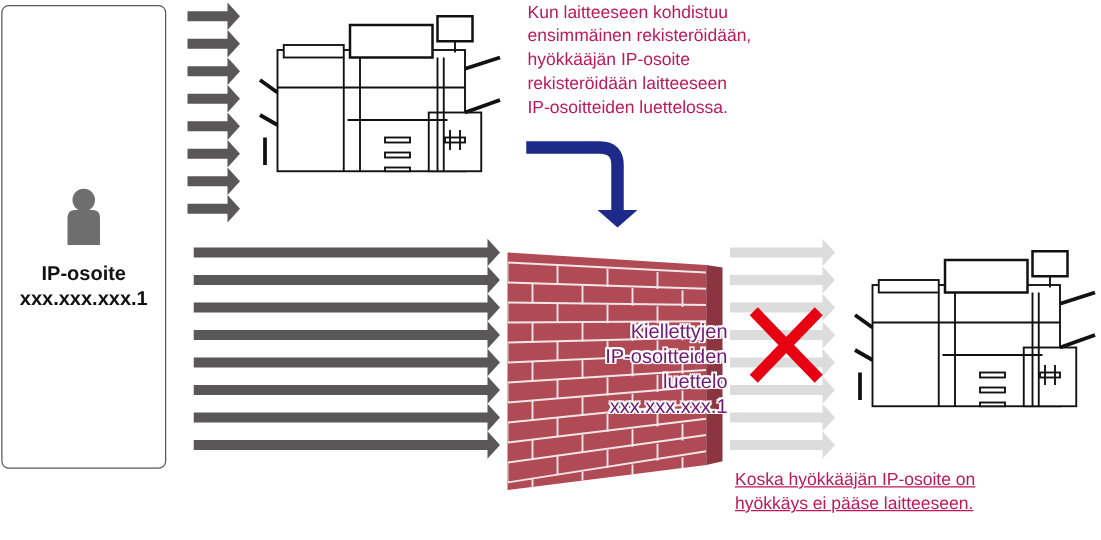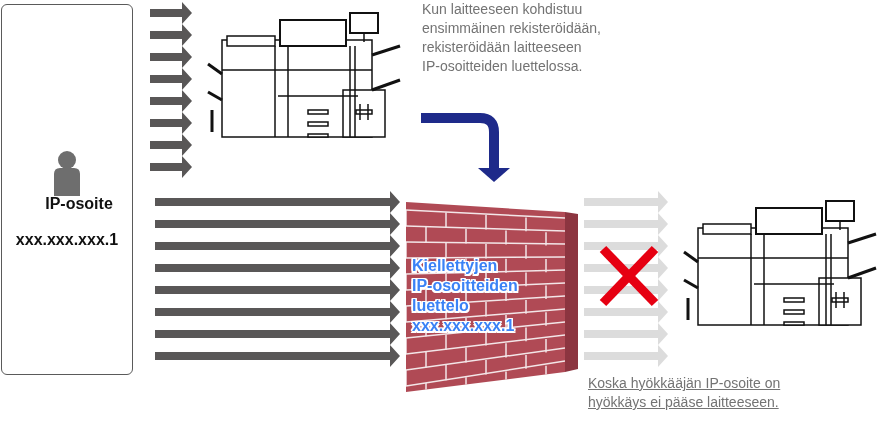--- a/index.html
+++ b/index.html
@@ -6,23 +6,23 @@
   body { width: 881px; height: 432px; position: relative; overflow: hidden; font-family: "Liberation Sans", sans-serif; }
   .abs { position: absolute; }
   #attacker-box {
     left: 1px; top: 4px; width: 132px; height: 174px;
     border: 1.5px solid #5a5a5a; border-radius: 6px; box-sizing: border-box;
   }
   #attacker-box { height: 371px; }
   .ip-label {
     left: 1px; width: 132px; text-align: center; font-weight: bold; font-size: 16px; color: #111; line-height: 20px;
   }
-  .caption { font-size: 14px; line-height: 19px; color: #737373; }
+  .caption { font-size: 14px; line-height: 19px; color: #be185d; }
   .wall-text {
-    left: 412px; width: 170px; text-align: left; font-weight: bold; font-size: 16px; line-height: 20px; color: #3b82f6;
+    left: 412px; width: 170px; text-align: right; font-weight: normal; font-size: 16px; line-height: 20px; color: #701a75;
     text-shadow: -1.5px -1.5px 0 #fff, 1.5px -1.5px 0 #fff, -1.5px 1.5px 0 #fff, 1.5px 1.5px 0 #fff, 0 1.5px 0 #fff, 0 -1.5px 0 #fff, 1.5px 0 0 #fff, -1.5px 0 0 #fff;
   }
   svg { position: absolute; left: 0; top: 0; }
 </style>
 </head>
 <body>
 
 <div id="attacker-box" class="abs"></div>
 <svg width="881" height="432">
 
@@ -192,26 +192,27 @@
       <line fill="#fff" stroke="#111" stroke-width="3" x1="12" y1="100" x2="12" y2="122"></line>
       <rect fill="#fff" stroke="#111" stroke-width="1.5" x="108" y="100" width="20" height="4"></rect>
       <rect fill="#fff" stroke="#111" stroke-width="1.5" x="108" y="112" width="20" height="4"></rect>
       <rect fill="#fff" stroke="#111" stroke-width="1.5" x="108" y="124" width="20" height="3"></rect>
       <rect fill="#fff" stroke="#111" stroke-width="1.5" x="156" y="100" width="16" height="4"></rect>
       <line fill="#fff" stroke="#111" stroke-width="1.5" x1="160" y1="94" x2="160" y2="110"></line>
       <line fill="#fff" stroke="#111" stroke-width="1.5" x1="168" y1="94" x2="168" y2="110"></line>
     </g>
 </svg>
 
-<div class="abs ip-label" style="top:194px;padding-left:12px;">IP-osoite</div>
+<div class="abs ip-label" style="top:210px;">IP-osoite</div>
 <div class="abs ip-label" style="top:230px;">xxx.xxx.xxx.1</div>
 
 <div class="abs caption" style="left:422px; top:0px;">
   <div>Kun laitteeseen kohdistuu</div>
   <div>ensimmäinen rekisteröidään,</div>
+  <div>hyökkääjän IP-osoite</div>
   <div>rekisteröidään laitteeseen</div>
   <div>IP-osoitteiden luettelossa.</div>
 </div>
 
 <div class="abs wall-text" style="top:256px;">
   <div>Kiellettyjen</div>
   <div>IP-osoitteiden</div>
   <div>luettelo</div>
   <div>xxx.xxx.xxx.1</div>
 </div>

